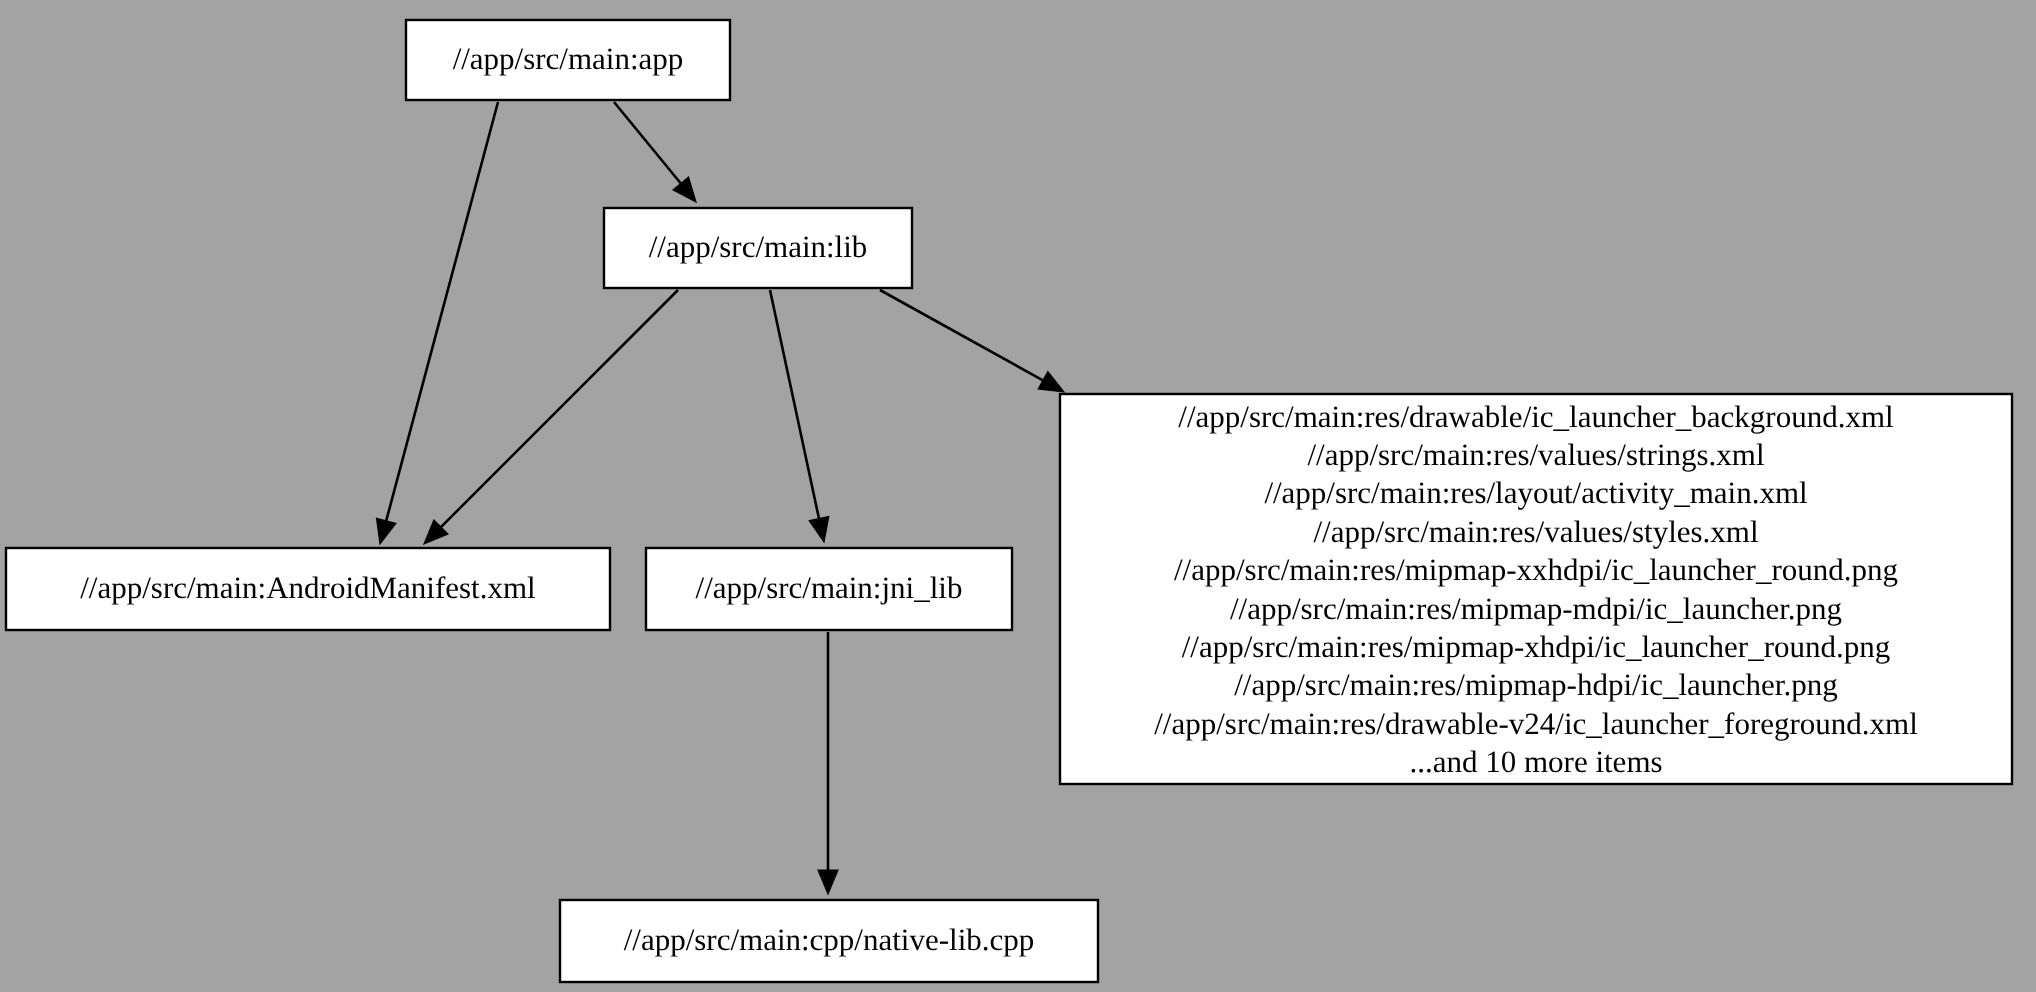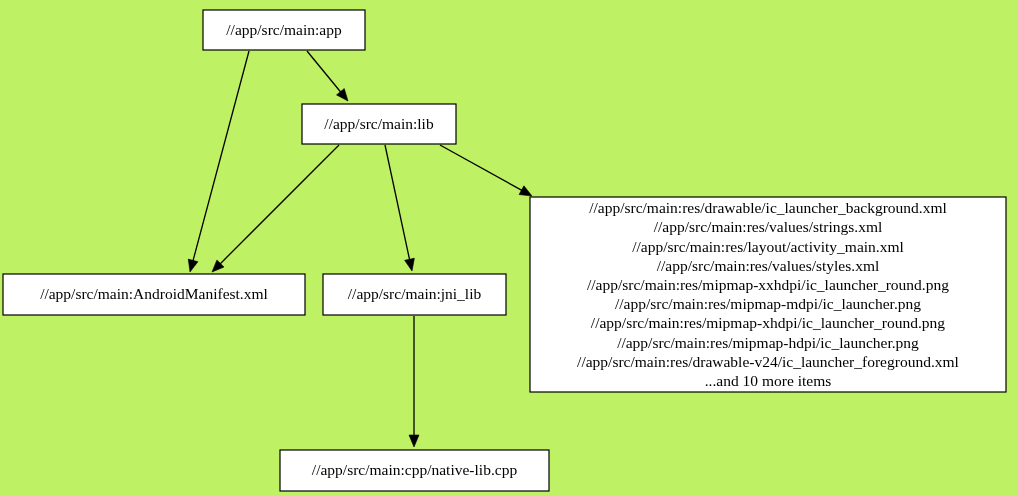--- a/index.html
+++ b/index.html
@@ -10,21 +10,21 @@
   body {
     width: 1018px;
     height: 496px;
     overflow: hidden;
     font-family: "Liberation Serif", "DejaVu Serif", serif;
   }
   #graph-root {
     position: relative;
     width: 1018px;
     height: 496px;
-    background: #bef264;
+    background: #a3a3a3;
   }
   svg#graph-canvas {
     position: absolute;
     top: 0;
     left: 0;
     width: 1018px;
     height: 496px;
     display: block;
   }
   .node-box {

